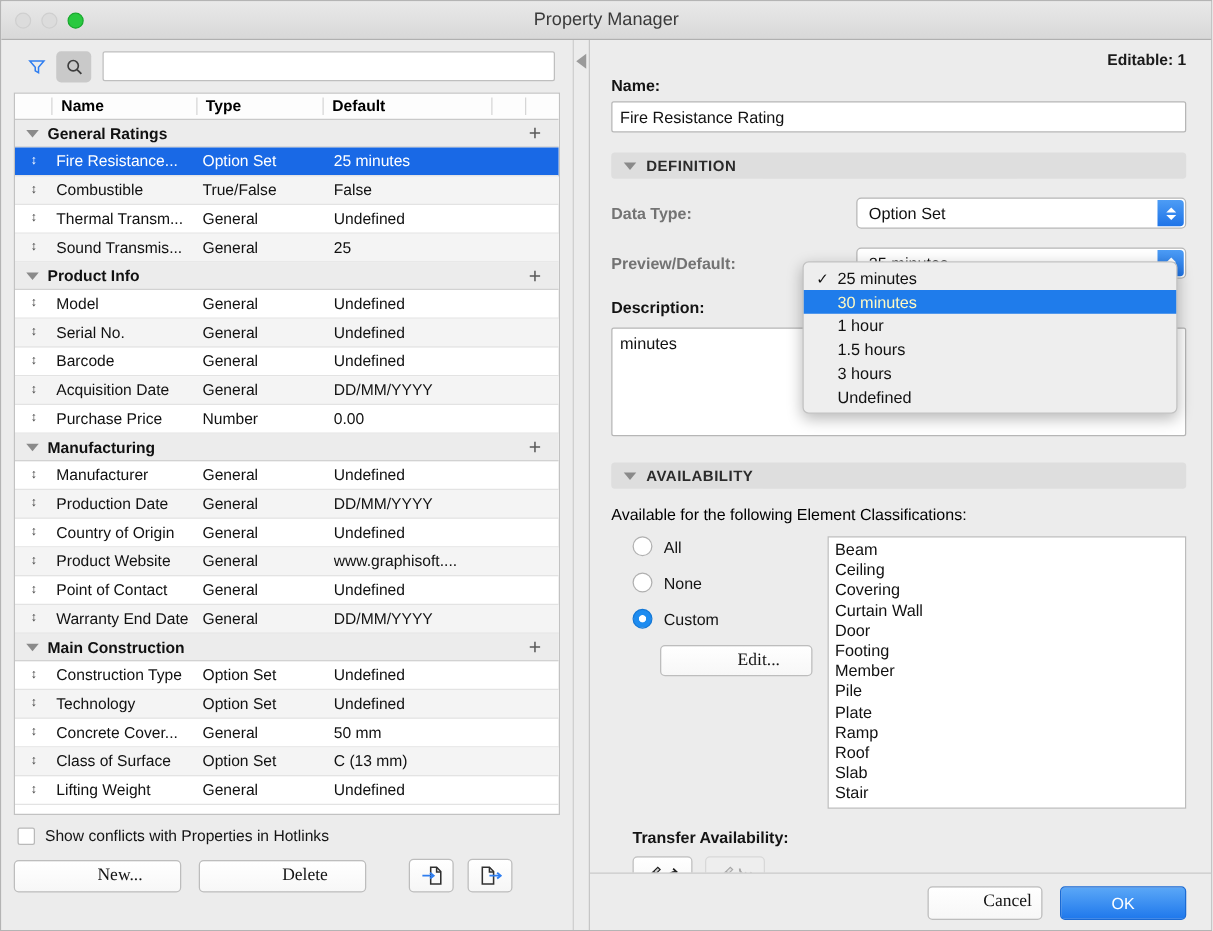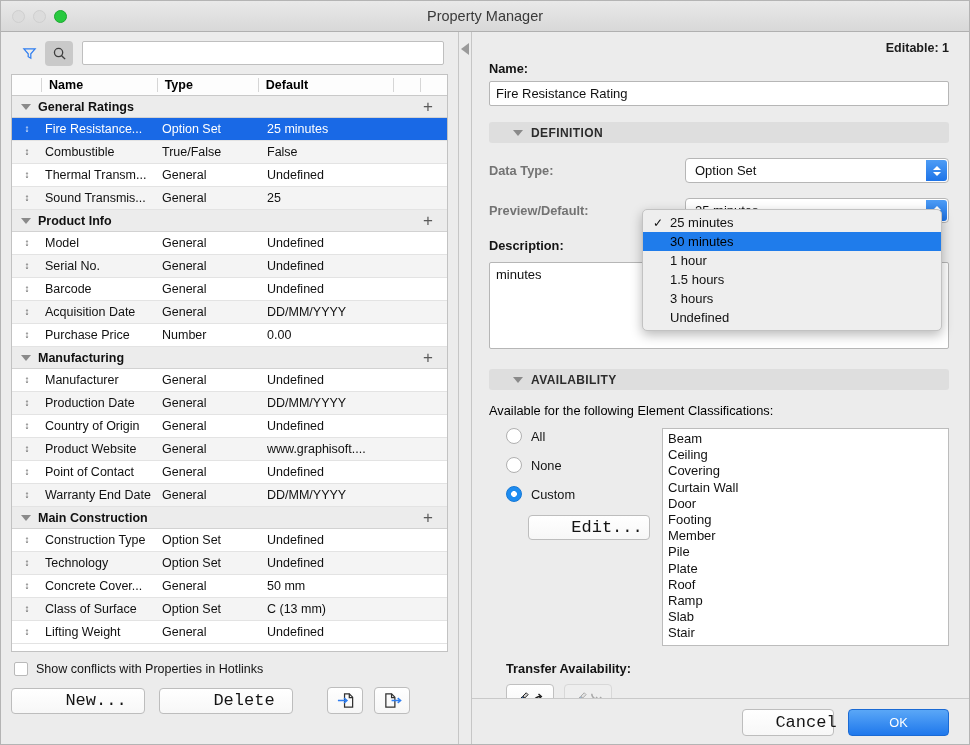--- a/index.html
+++ b/index.html
@@ -111,23 +111,23 @@
   .row.sel .grip { color: #fff; }
 
   .conflict-row { display: flex; align-items: center; gap: 8px; margin-top: 10px; padding-left: 3px; }
   .checkbox { width: 14px; height: 14px; background: #fff; border: 1px solid #b9b9b9; border-radius: 2px; }
   .conflict-label { font-size: 12.5px; color: #141414; }
 
   .left-footer { display: flex; align-items: center; margin-top: 11px; }
   .btn {
     background: linear-gradient(to bottom,#ffffff,#f7f7f7);
     border: 1px solid #bdbdbd; border-radius: 4px;
-    font-size: 17px; color: #141414; height: 26px;
+    font-size: 14px; color: #141414; height: 26px;
     display: flex; align-items: center; justify-content: center;
-    font-family: Liberation Mono, monospace;
+    font-family: Liberation Serif, serif;
     padding-left: 36px;
   }
   .btn-new { width: 134px; }
   .btn-del { width: 134px; margin-left: 14px; }
   .icon-btn {
     width: 36px; height: 27px;
     background: linear-gradient(to bottom,#ffffff,#f6f6f6);
     border: 1px solid #bdbdbd; border-radius: 4px;
     display: flex; align-items: center; justify-content: center;
   }
@@ -156,21 +156,21 @@
   .name-label { margin-top: 6px; }
   .name-input {
     width: 100%; height: 25px; margin-top: 5px;
     background: #fff; border: 1px solid #b6b6b6; border-radius: 2px;
     font-size: 13px; color: #111; padding: 0 6px;
     font-family: "Liberation Sans", sans-serif;
   }
   .section-header {
     height: 21px; margin-top: 16px;
     background: #dedede; border-radius: 3px;
-    display: flex; align-items: center; gap: 8px; padding-left: 24px;
+    display: flex; align-items: center; gap: 8px; padding-left: 10px;
     font-size: 12px; font-weight: bold; color: #2b2b2b; letter-spacing: .4px;
   }
   .field-row { display: flex; align-items: center; margin-top: 15px; }
   .field-label { width: 196px; font-size: 12.8px; color: #737373; font-weight: bold; }
   .popup {
     position: relative; flex: 1; height: 25px;
     background: #fff; border: 1px solid #b6b6b6; border-radius: 4px;
     display: flex; align-items: center; padding-left: 9px;
     font-size: 13px; color: #111;
   }
@@ -238,21 +238,21 @@
   .menu {
     position: absolute; left: 170px; top: 177px; width: 300px;
     background: #eeeeee; border: 1px solid #c2c2c2; border-radius: 5px;
     box-shadow: 0 4px 12px rgba(0,0,0,.28);
     padding: 3px 0; z-index: 50;
   }
   .menu-item {
     height: 19px; display: flex; align-items: center;
     font-size: 13px; color: #111; padding-left: 10px;
   }
-  .menu-item.hl { background: #1f7ceb; color: #000000; }
+  .menu-item.hl { background: #1f7ceb; color: #fef9c3; }
   .menu-check { width: 17px; font-size: 12px; }
   .menu-text { }
 </style>
 </head>
 <body>
 
 <div class="window">
 
   <div class="titlebar">
     <div class="traffic">
@@ -536,22 +536,22 @@
         <div class="class-list" id="class-list">
             <div class="class-item">Beam</div>
             <div class="class-item">Ceiling</div>
             <div class="class-item">Covering</div>
             <div class="class-item">Curtain Wall</div>
             <div class="class-item">Door</div>
             <div class="class-item">Footing</div>
             <div class="class-item">Member</div>
             <div class="class-item">Pile</div>
             <div class="class-item">Plate</div>
+            <div class="class-item">Ramp</div>
             <div class="class-item">Roof</div>
-            <div class="class-item">Ramp</div>
             <div class="class-item">Slab</div>
             <div class="class-item">Stair</div>
           </div>
       </div>
 
       <div class="transfer-label">Transfer Availability:</div>
       <div class="transfer-btns">
         <div class="xfer-btn">
           <svg width="34" height="17" viewBox="0 0 36 18">
             <path d="M4 14l6-6 2.5 2.5-6 6H4z" fill="#2f6fc0" stroke="#1c1c1c" stroke-width="1"></path>

